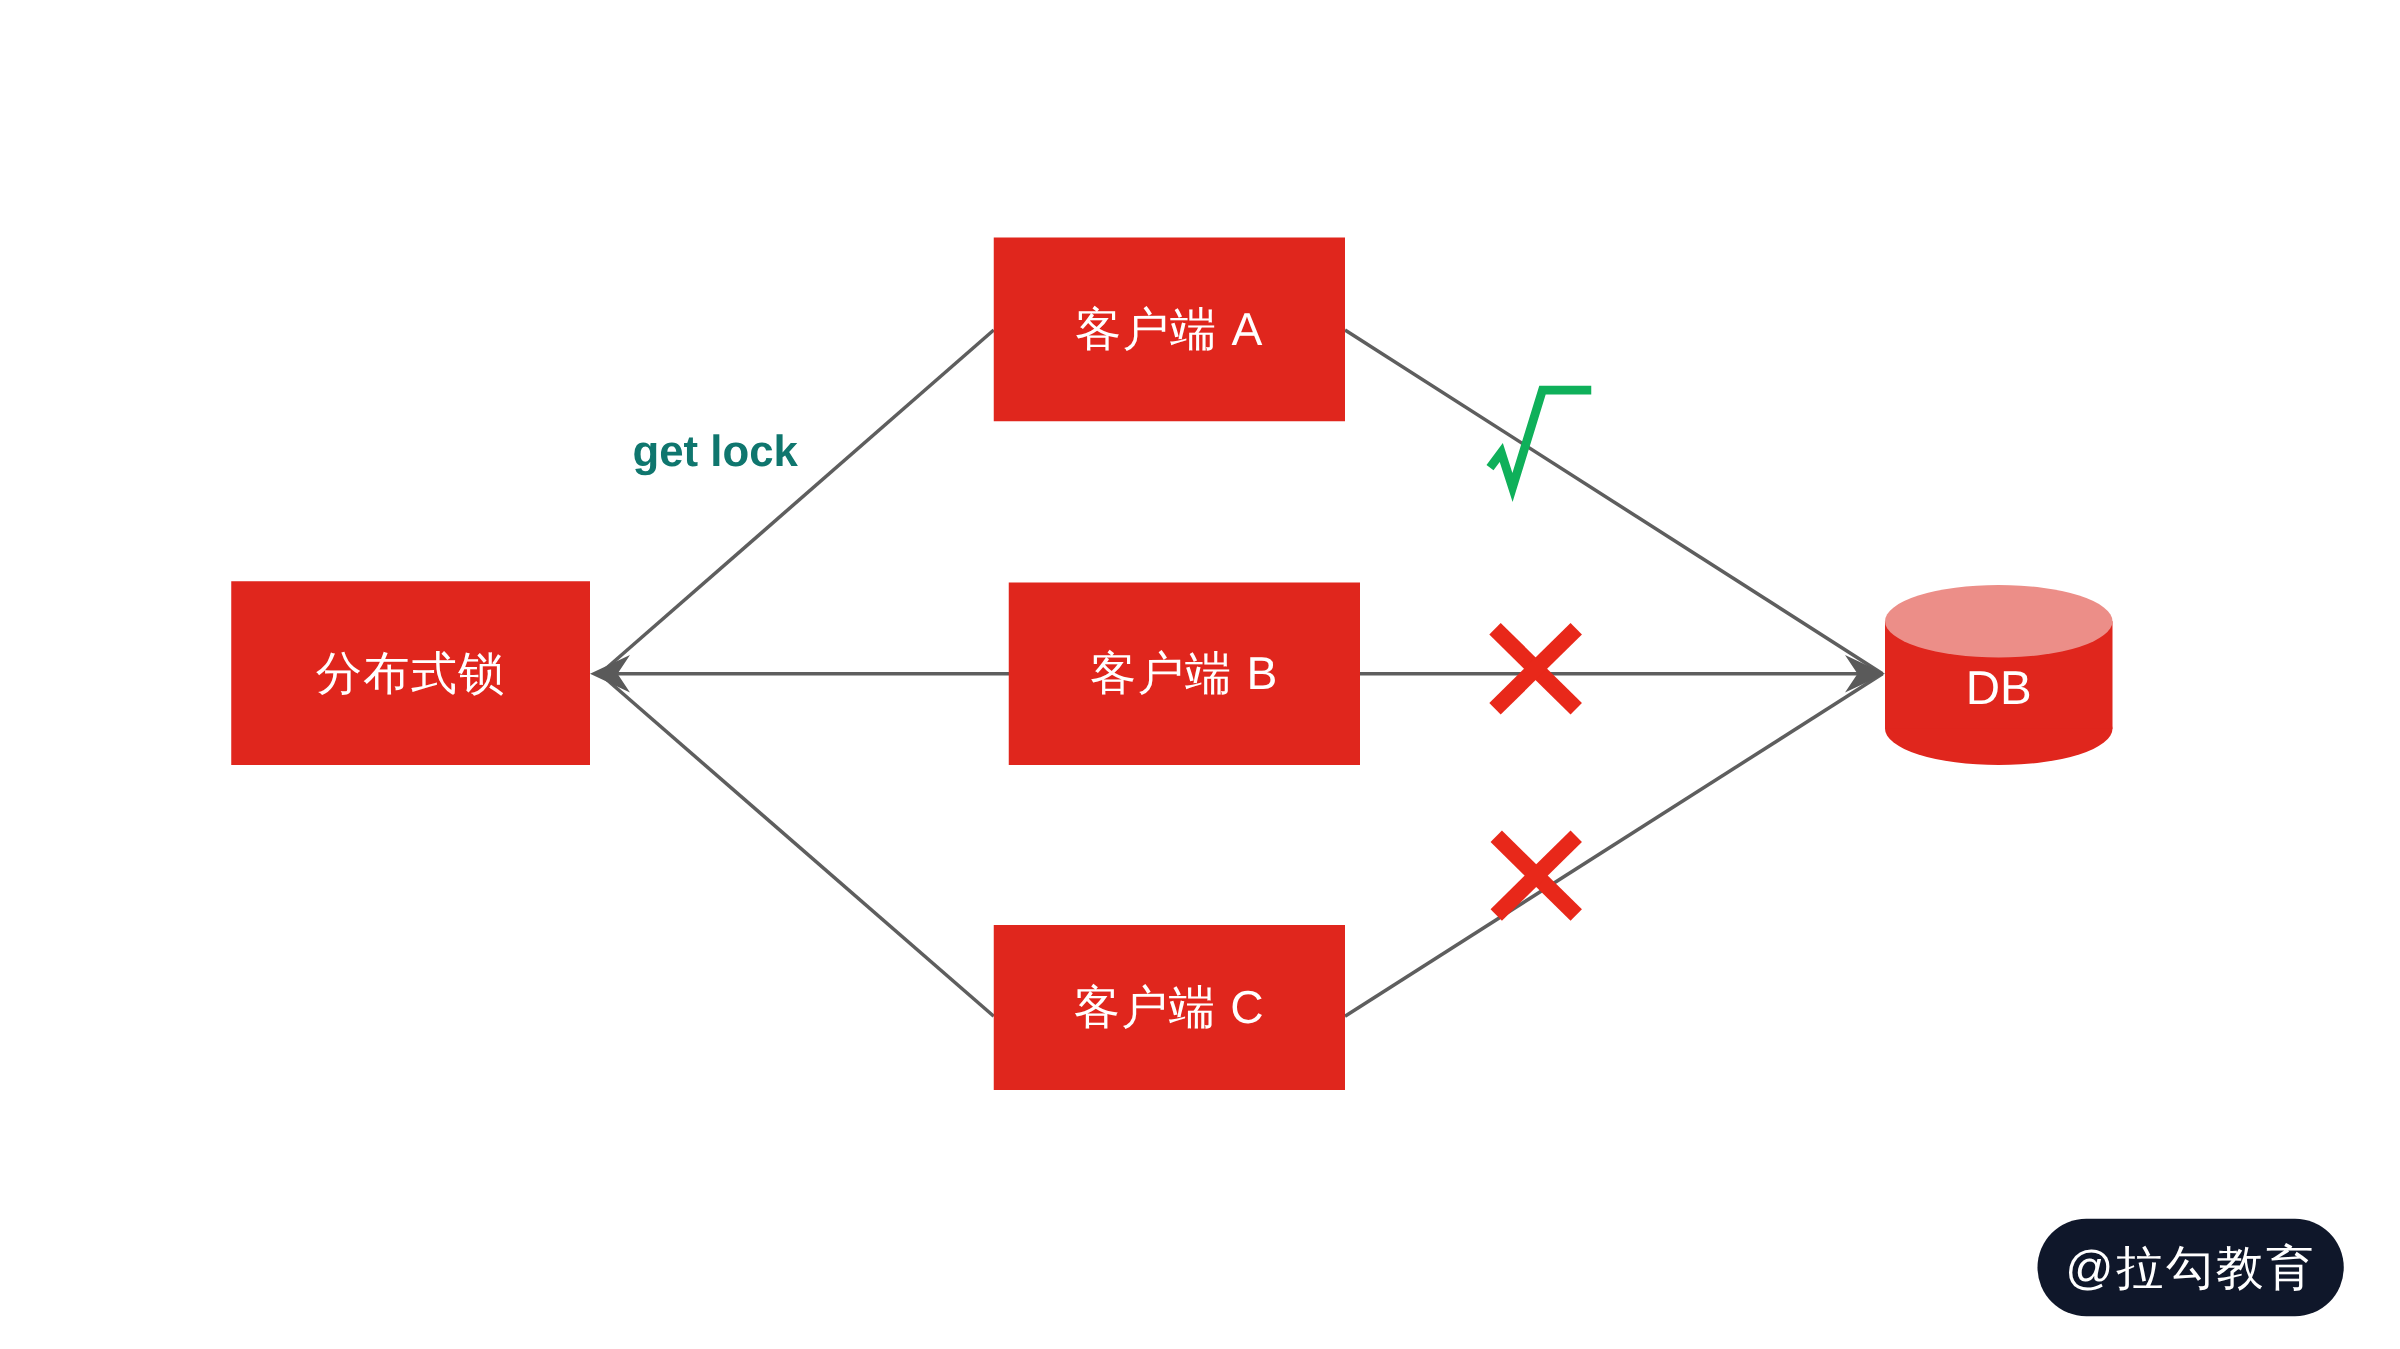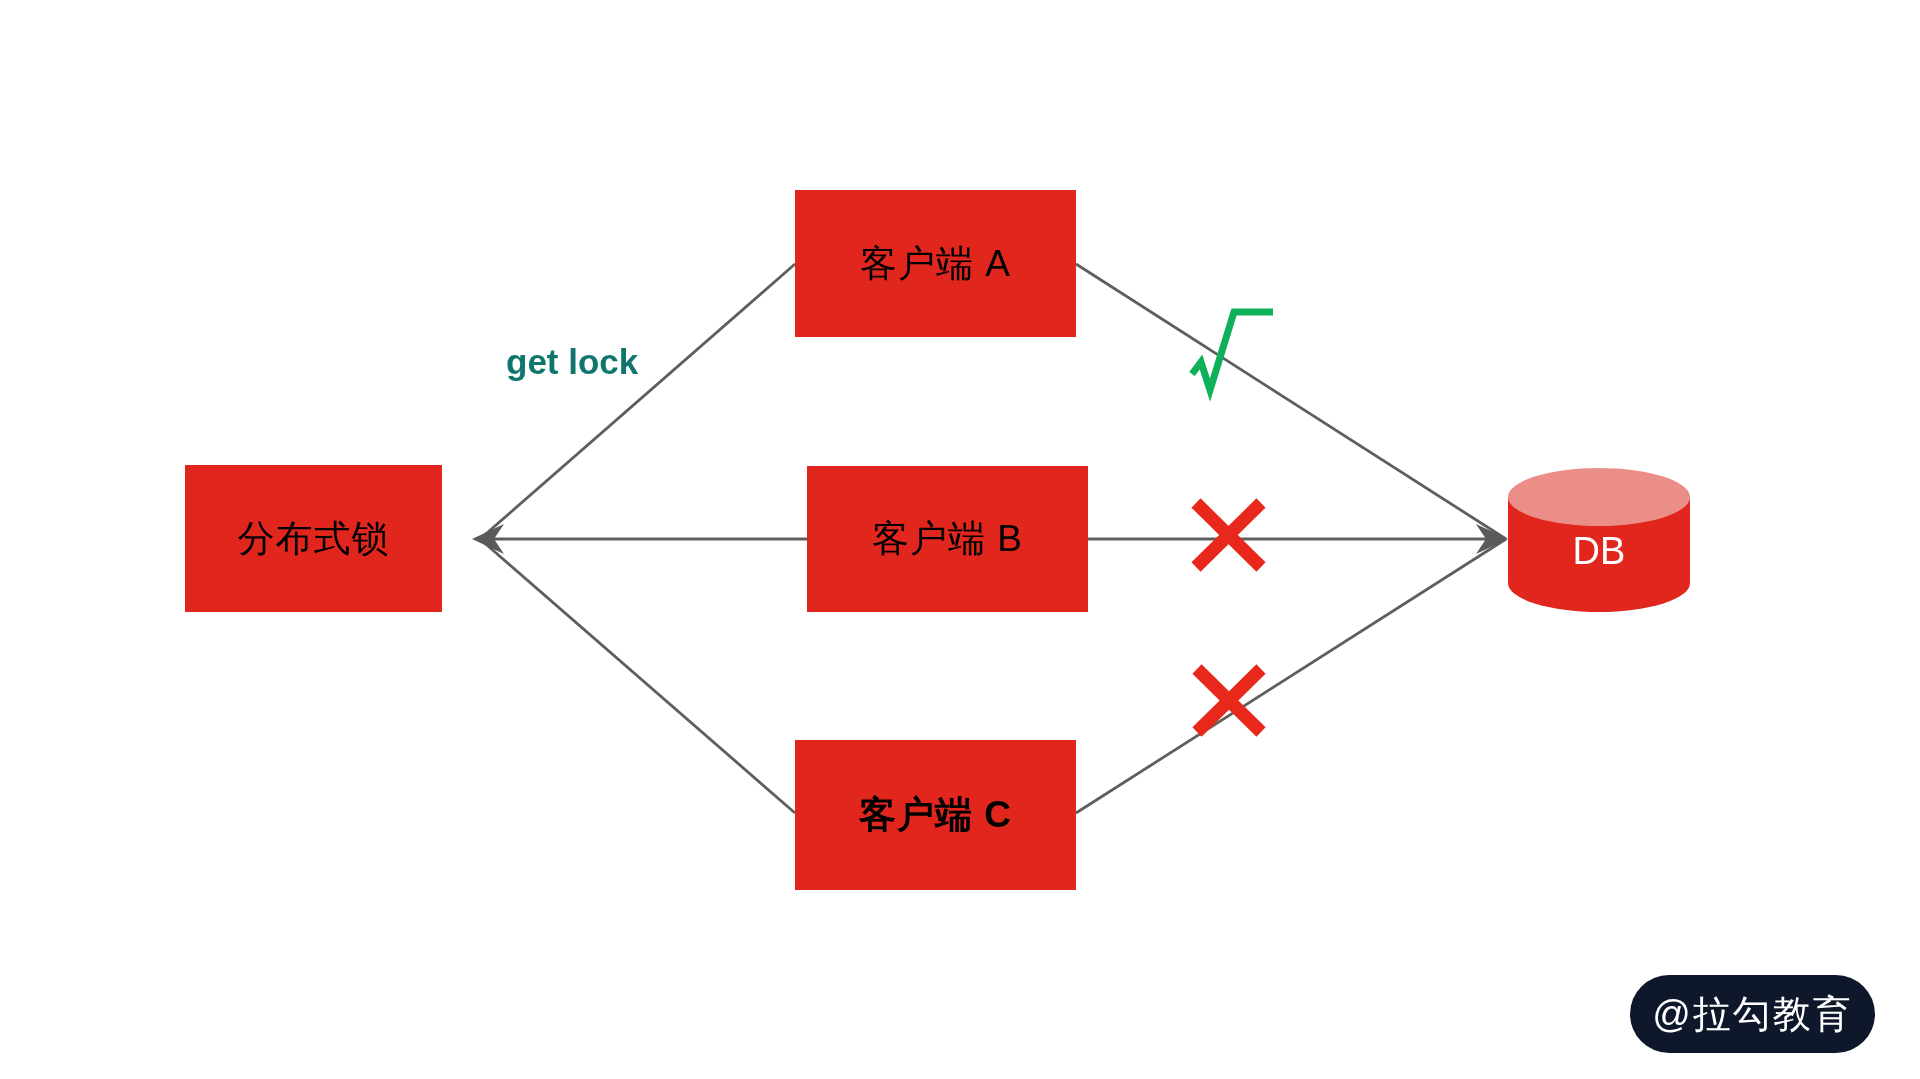--- a/index.html
+++ b/index.html
@@ -18,32 +18,32 @@
   .wires {
     position: absolute;
     left: 0;
     top: 0;
     width: 1920px;
     height: 1079px;
   }
   .node {
     position: absolute;
     background: #e0261d;
-    color: #000000;
+    color: #ffffff;
     display: flex;
     align-items: center;
     justify-content: center;
     font-size: 37px;
     font-weight: 500;
     letter-spacing: 1px;
   }
-  .node-lock   { left: 185px; top: 465px; width: 257px; height: 147px; }
+  .node-lock   { left: 185px; top: 465px; width: 287px; height: 147px; }
   .node-a      { left: 795px; top: 190px; width: 281px; height: 147px; }
   .node-b      { left: 795px; top: 466px; width: 281px; height: 146px; margin-left: 12px; }
-  .node-c      { left: 795px; top: 740px; width: 281px; height: 150px; font-weight: bold; }
+  .node-c      { left: 795px; top: 740px; width: 281px; height: 132px; }
   .edge-label {
     position: absolute;
     left: 506px;
     top: 342px;
     font-size: 35px;
     font-weight: 600;
     color: #0f766e;
   }
   .db-label {
     position: absolute;

